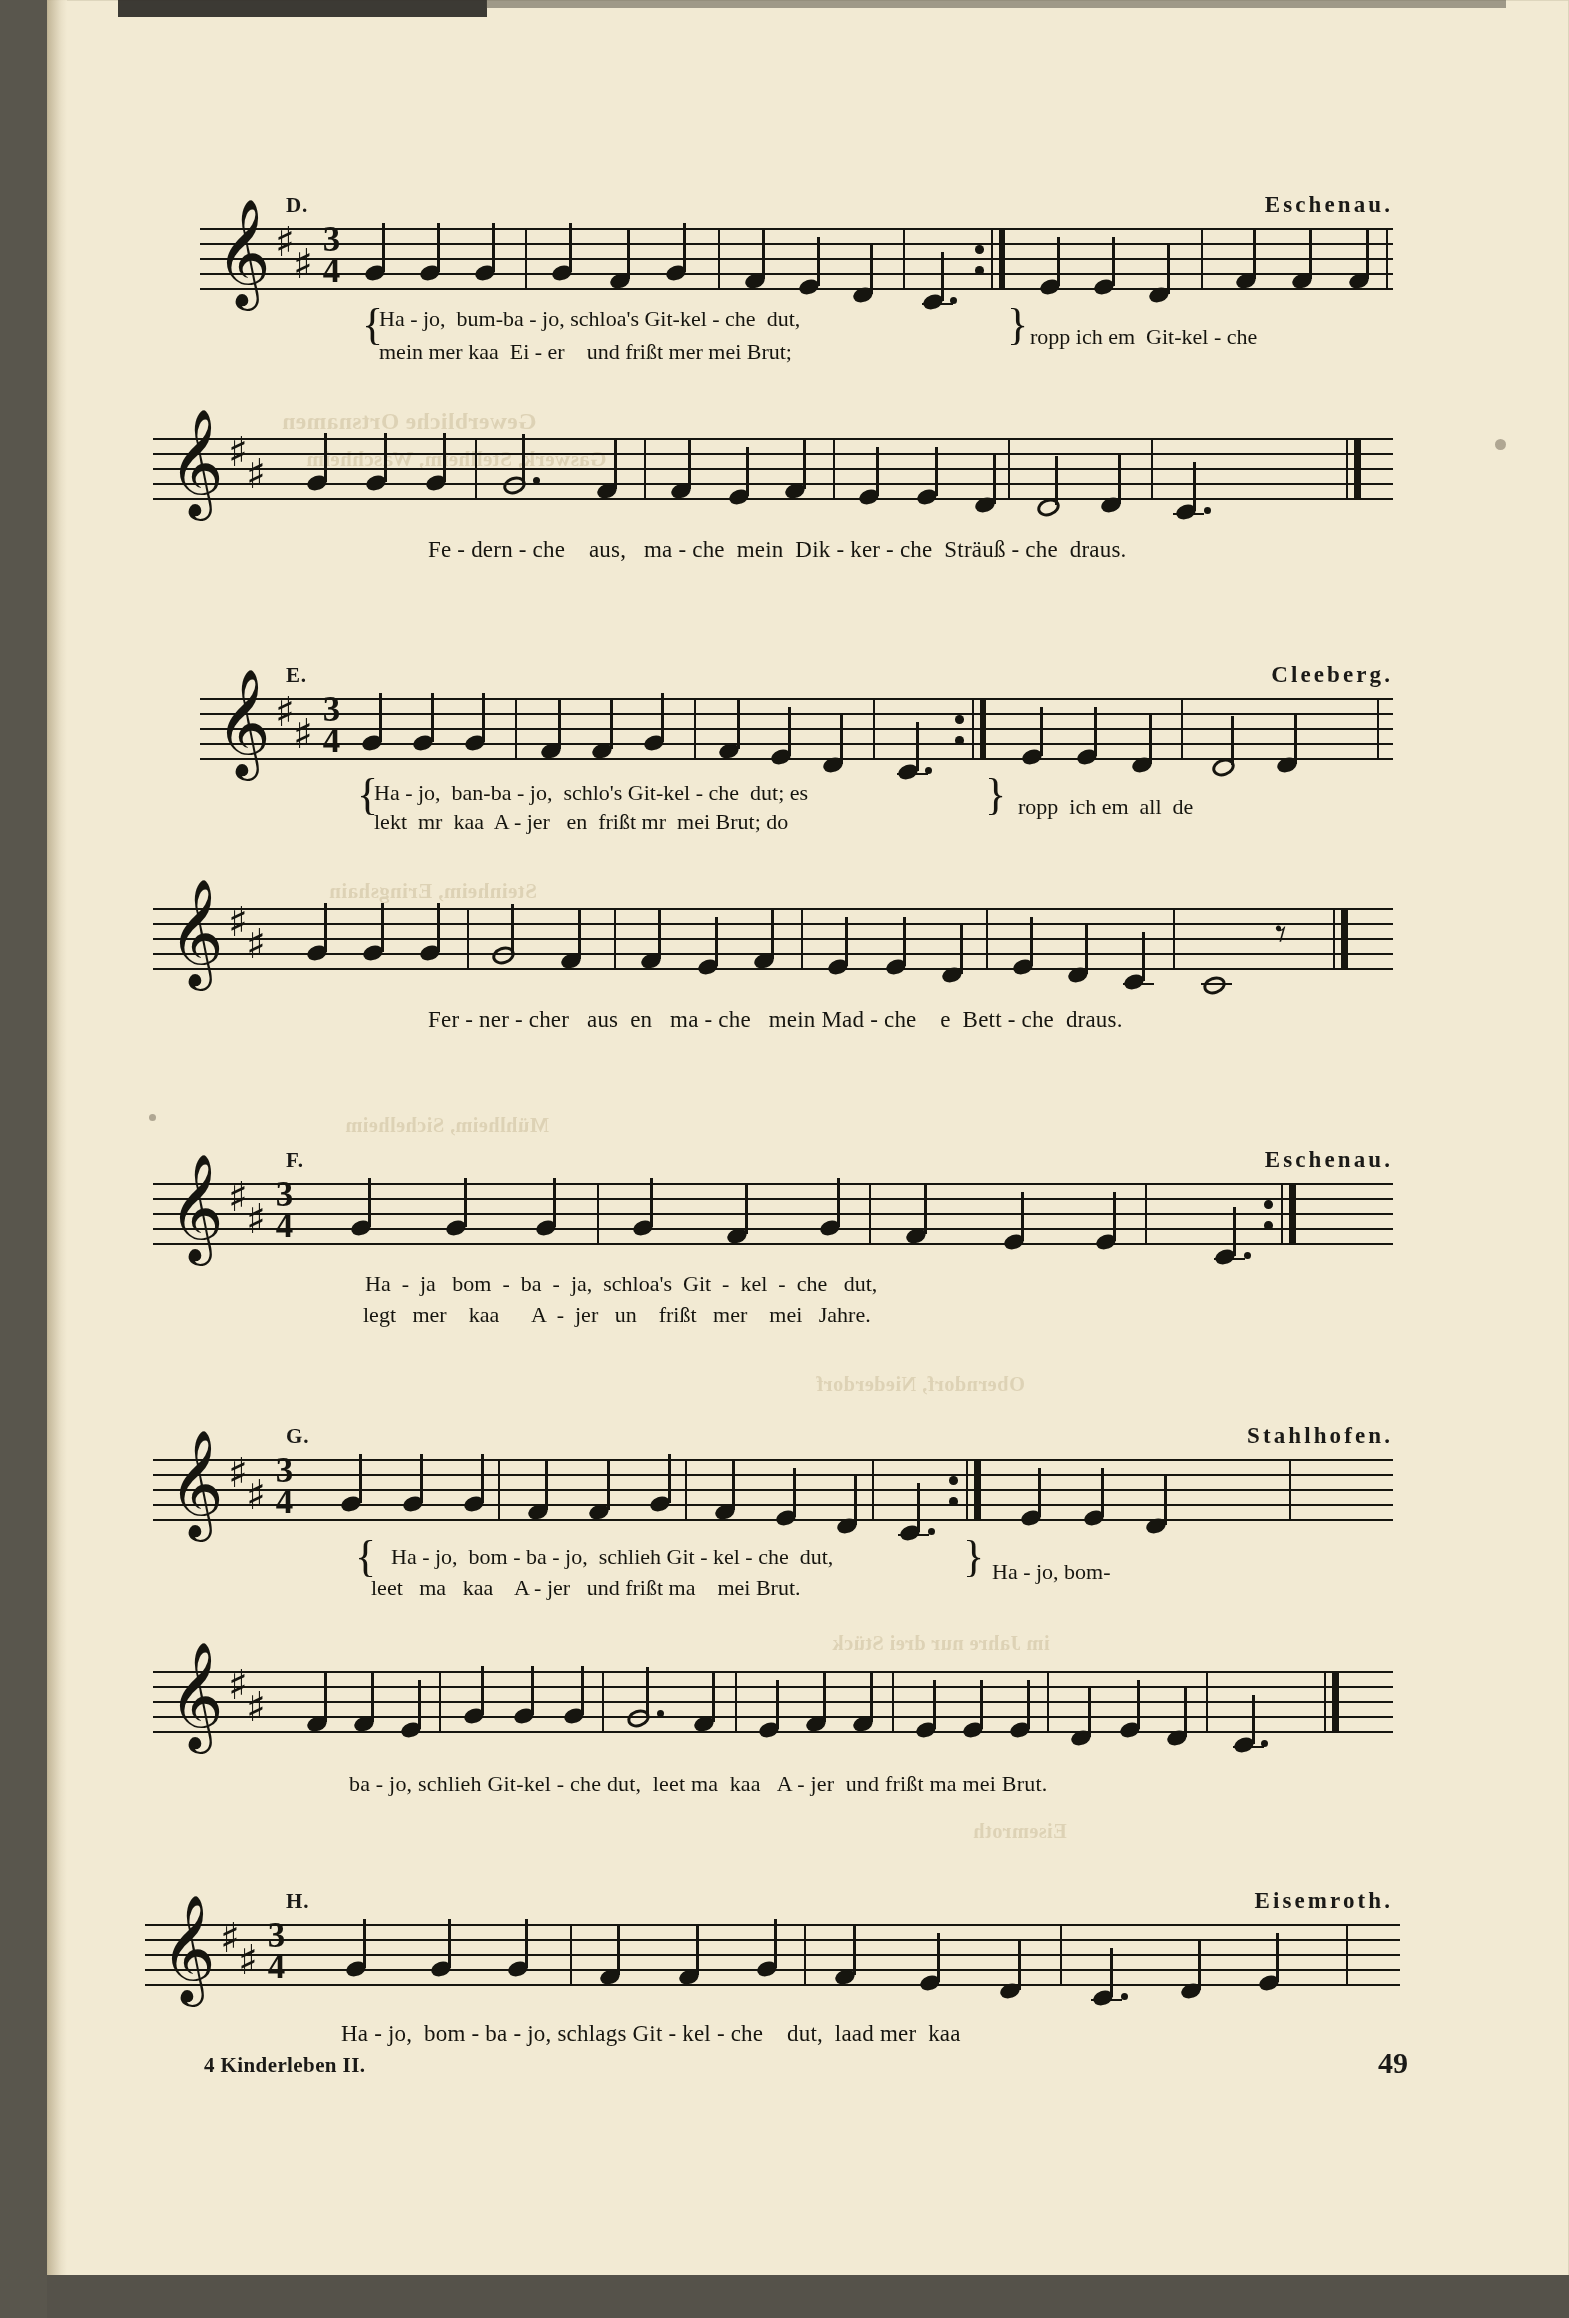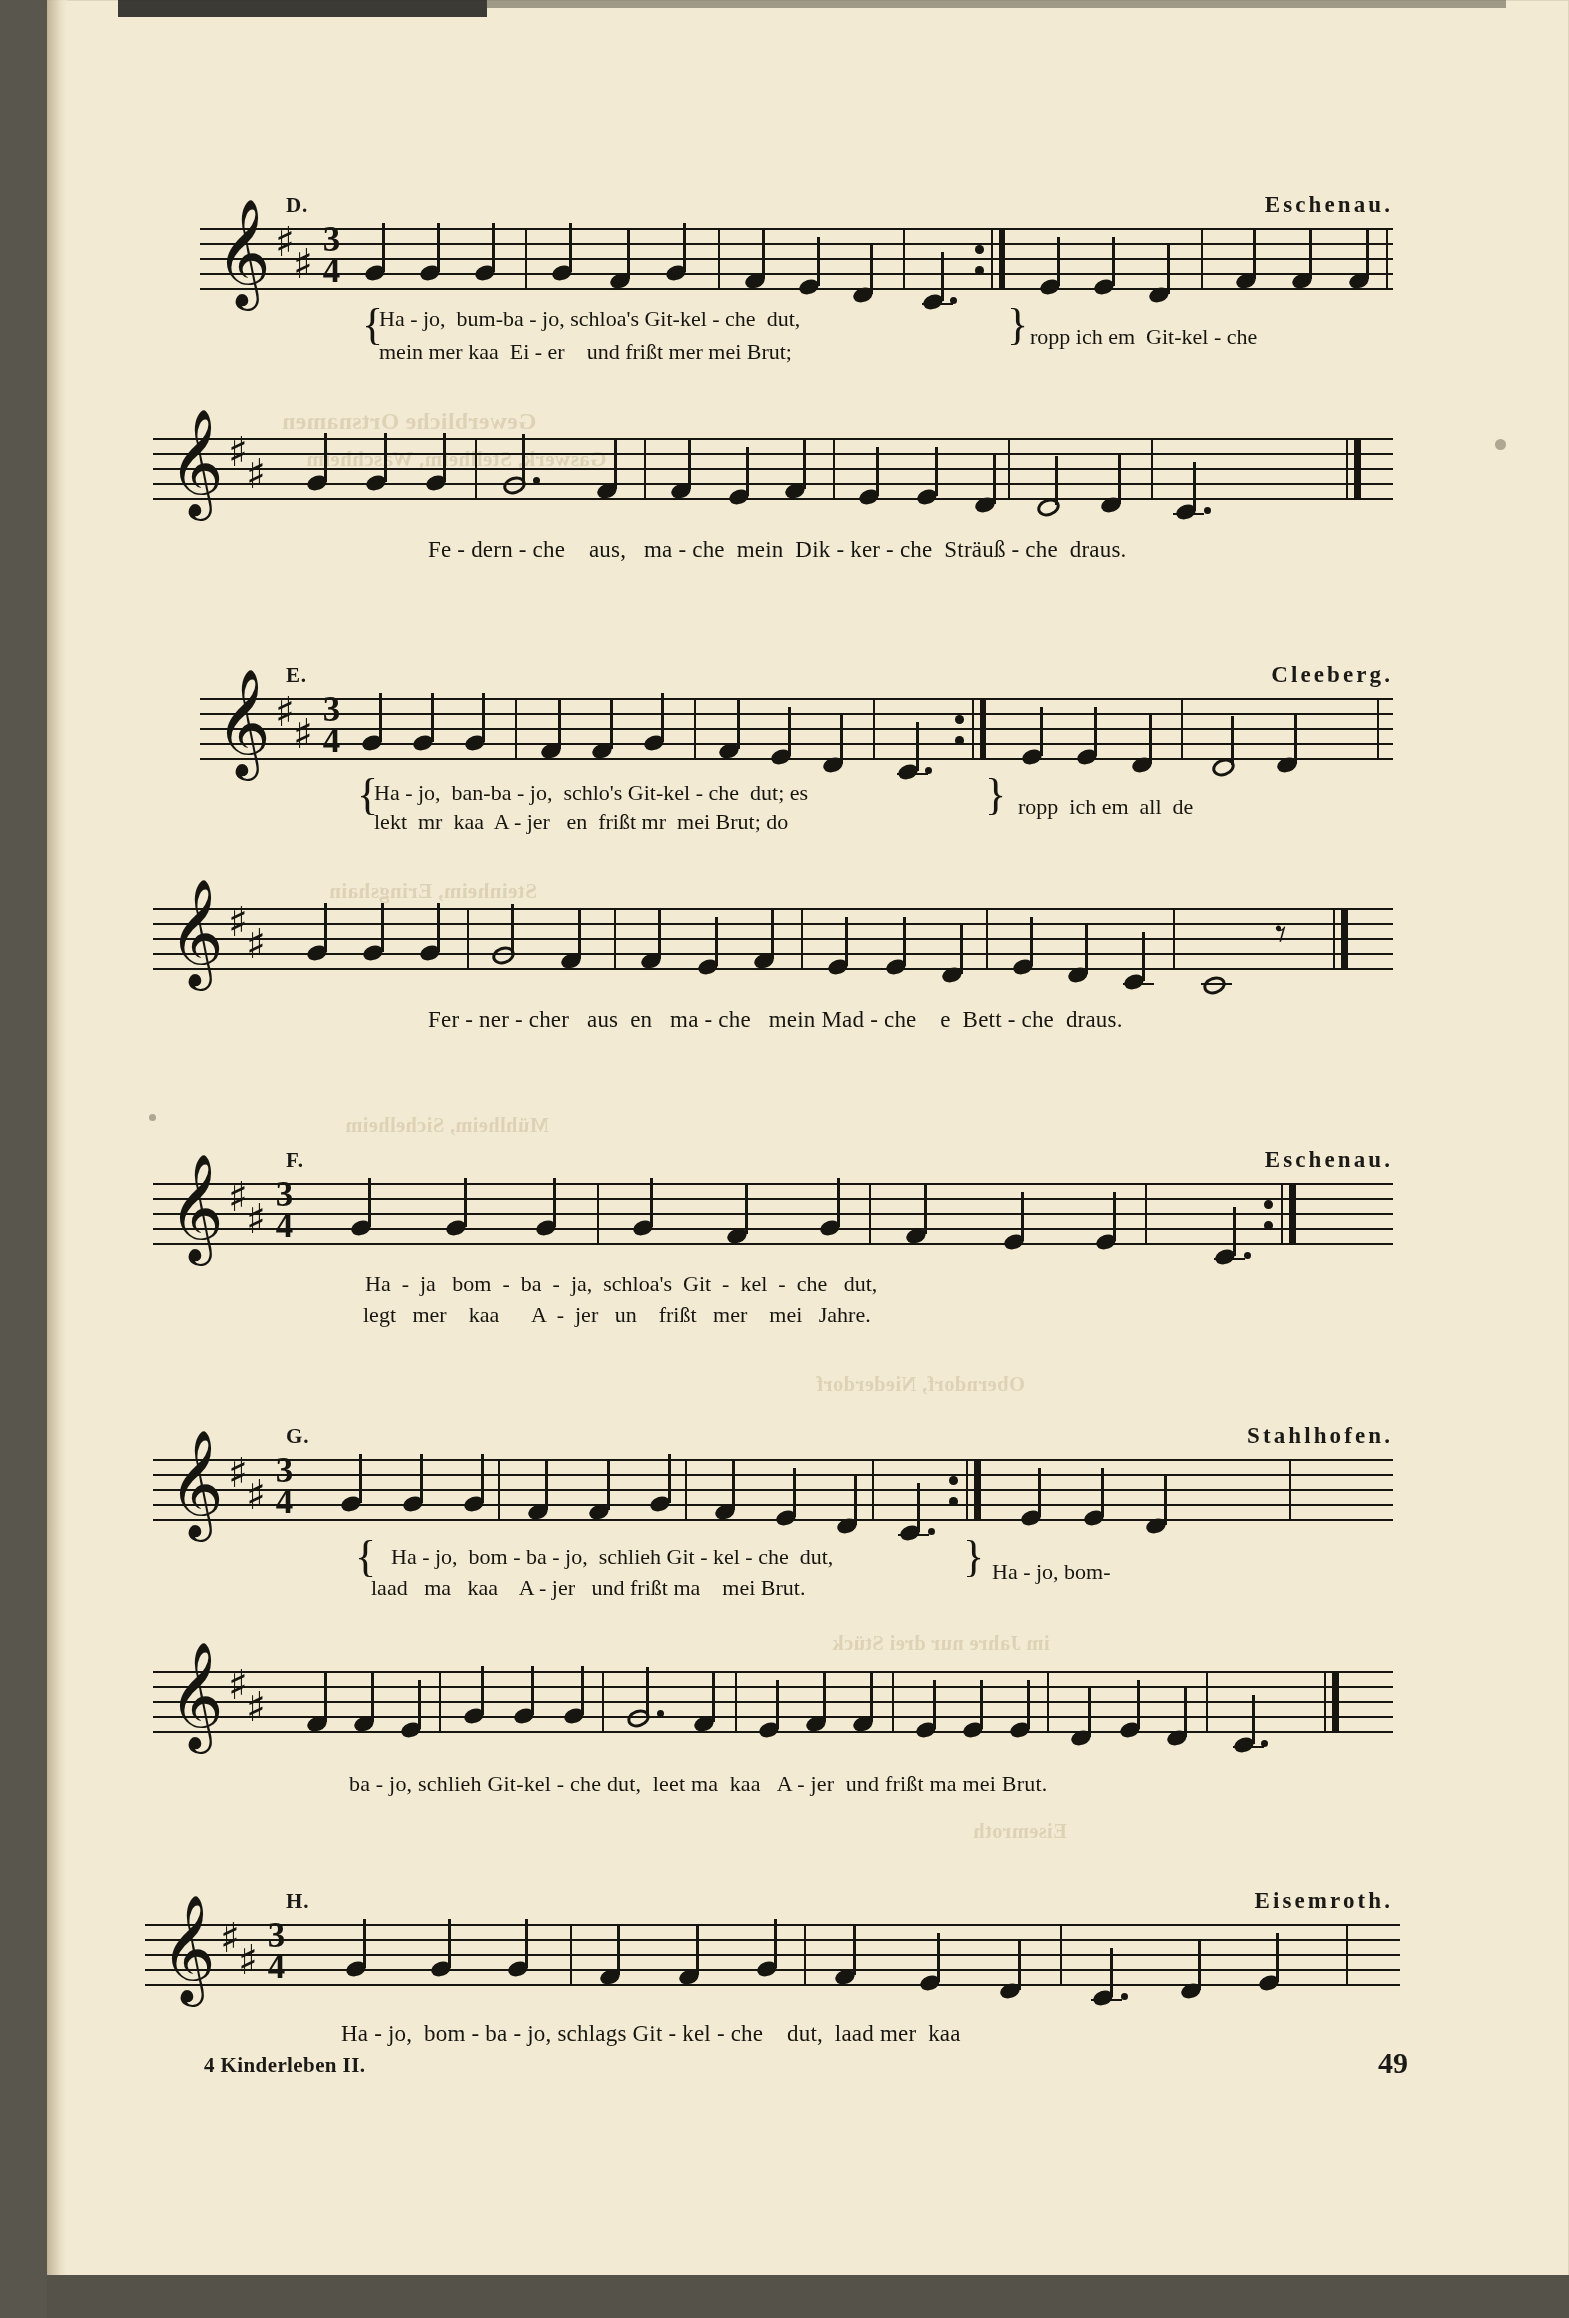--- a/index.html
+++ b/index.html
@@ -624,21 +624,21 @@
           <div class="stem" style="left:885px; top:8.6px;"></div>
         <div class="note" style="left:931px; top:52px;"></div>
           <div class="stem" style="left:948px; top:8.6px;"></div>
         <div class="note" style="left:993px; top:60px;"></div>
           <div class="stem" style="left:1011px; top:16.5px;"></div>
         <div class="endbar-thin" style="left:1136px;"></div>
       </div>
 
       <div class="brace" style="left:155px; top:86px;">{</div>
       <div class="lyr-two" style="left:191px; top:85px;">Ha - jo,  bom - ba - jo,  schlieh Git - kel - che  dut,</div>
-      <div class="lyr-two" style="left:171px; top:116px;">laad   ma   kaa    A - jer   und frißt ma    mei Brut.</div>
+      <div class="lyr-two" style="left:171px; top:116px;">leet   ma   kaa    A - jer   und frißt ma    mei Brut.</div>
       <div class="brace" style="left:763px; top:86px;">}</div>
       <div class="lyr-two" style="left:792px; top:100px;">Ha - jo, bom-</div>
 
       <div class="staff" style="position:absolute; top:212px; left:-47px; width:1240px;">
         <div class="line l1"></div>
           <div class="line l2"></div>
           <div class="line l3"></div>
           <div class="line l4"></div>
           <div class="line l5"></div>
         <div class="clef" style="left:15.7px;">𝄞</div>

